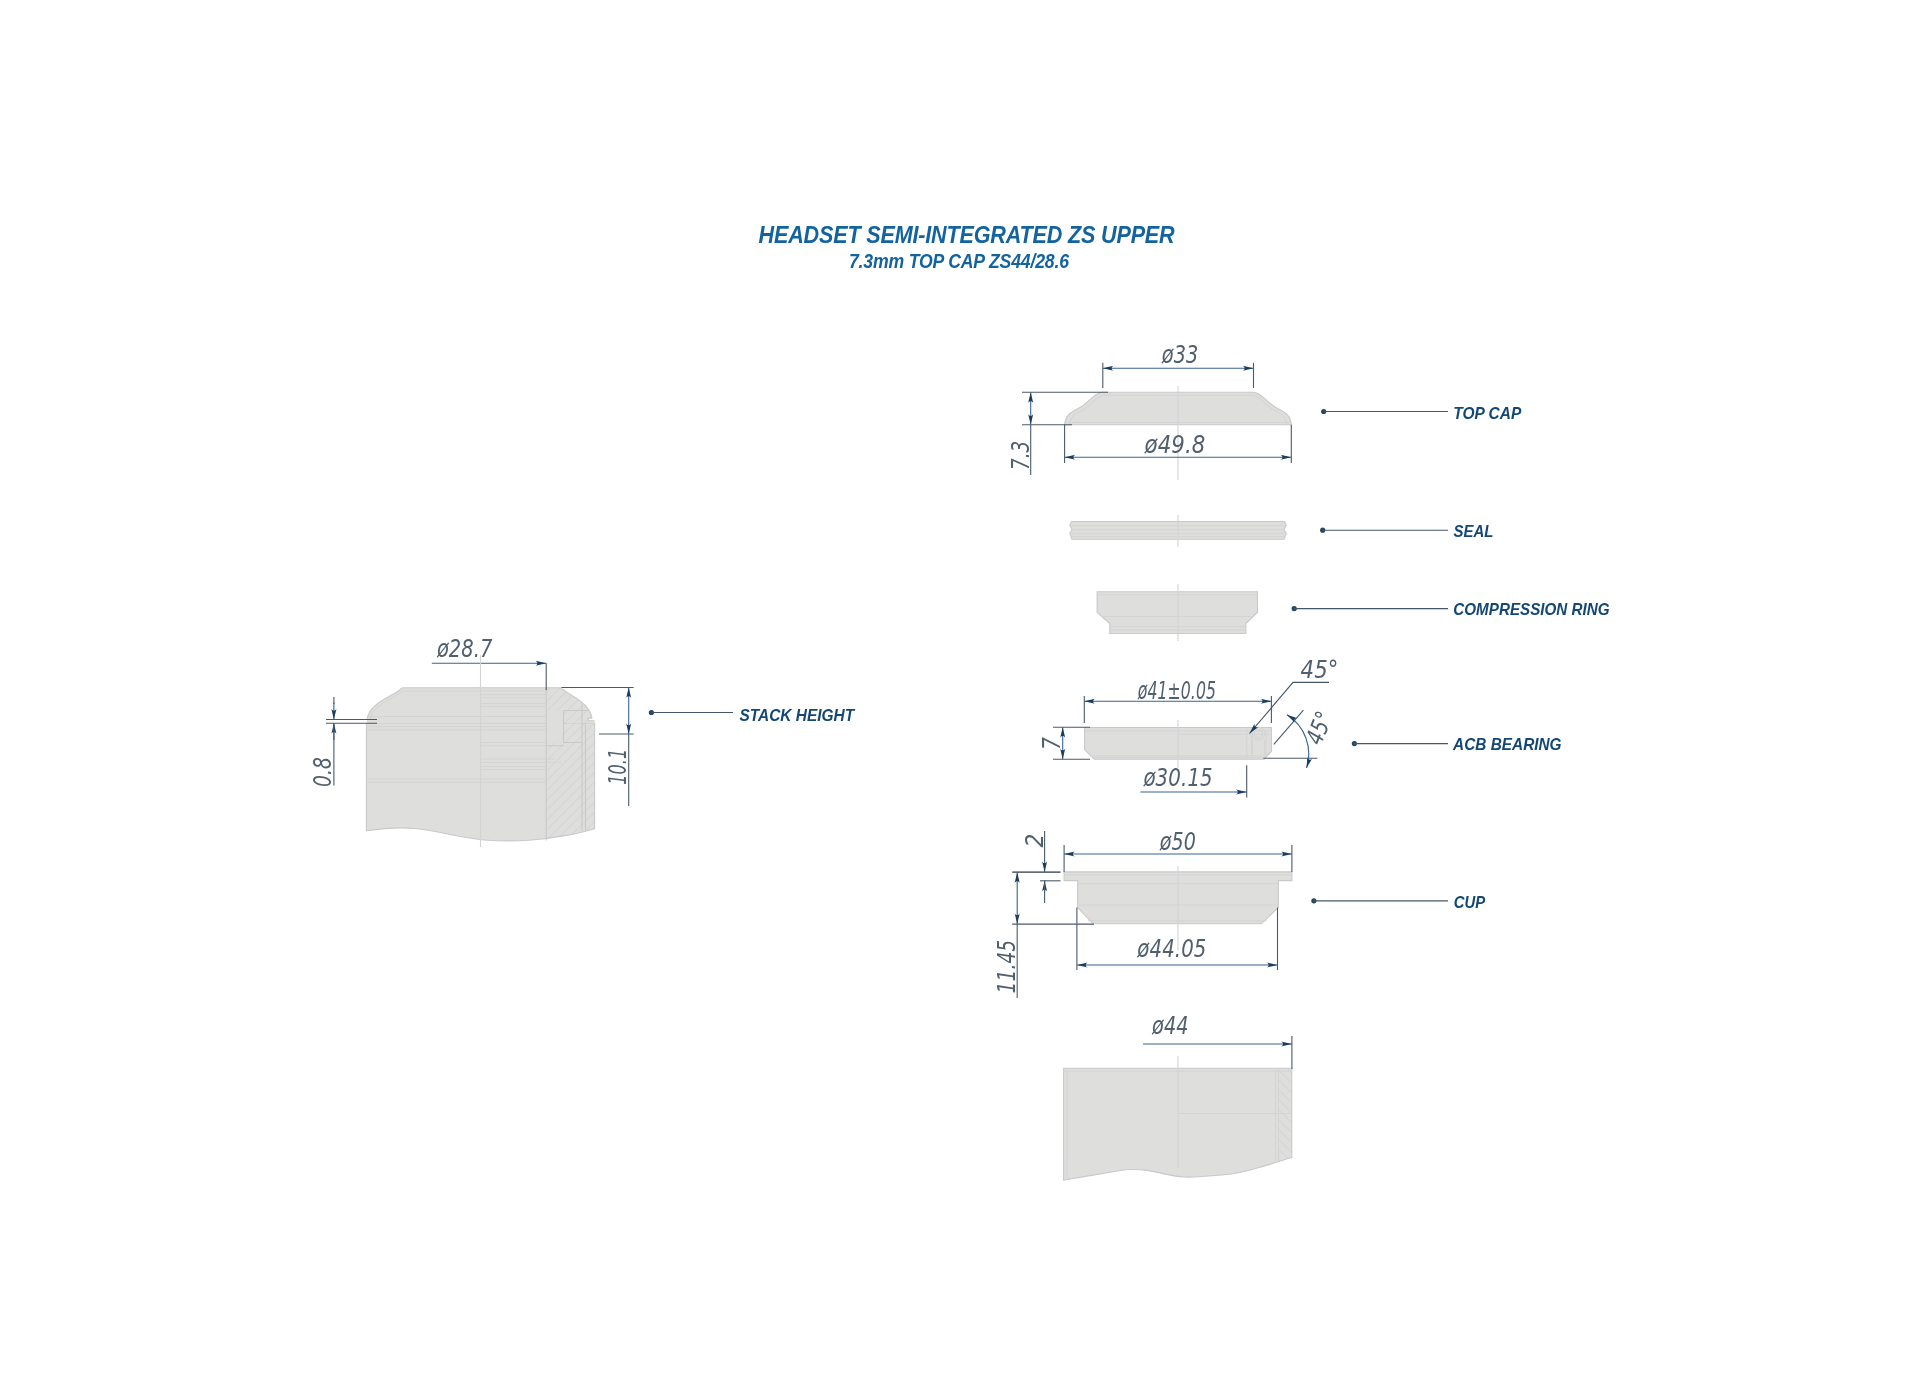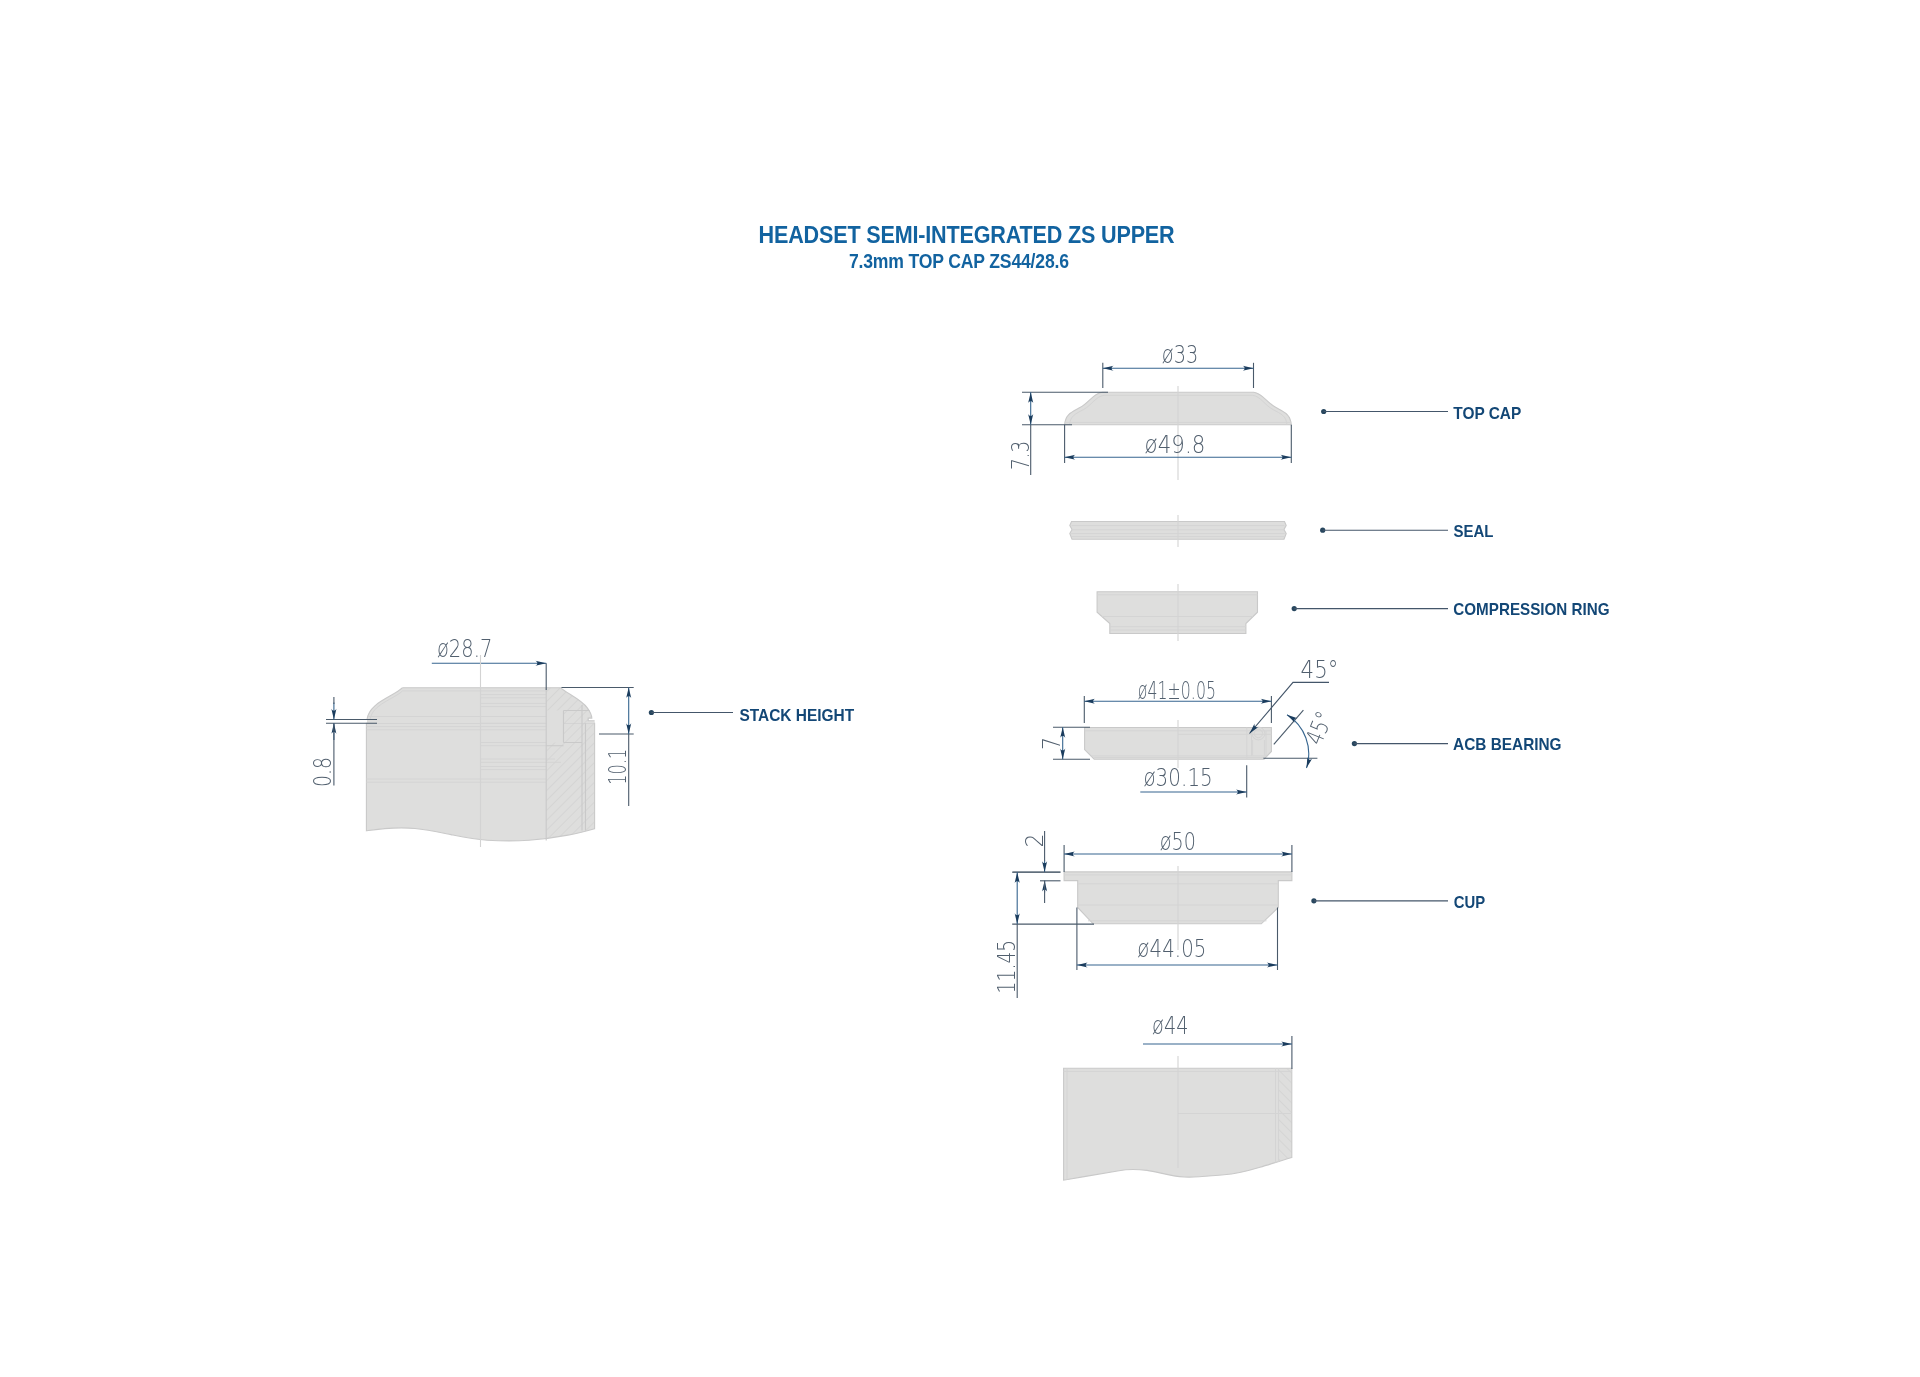--- a/index.html
+++ b/index.html
@@ -1,17 +1,17 @@
 <!DOCTYPE html>
 <html><head>
 <meta charset="utf-8">
 <style>
   html,body{margin:0;padding:0;background:#ffffff;}
   body{width:1920px;height:1377px;overflow:hidden;font-family:"Liberation Sans",sans-serif;-webkit-font-smoothing:antialiased;}
-  #stage{position:relative;width:1920px;height:1176px;background:#fff;}
+  #stage{position:relative;width:1920px;height:1176px;background:#fff;font-style:italic;}
   svg#dwg{display:block;position:absolute;left:0;top:0;}
   text{dominant-baseline:alphabetic;}
   .t-title{font-family:"Liberation Sans",sans-serif;font-weight:bold;fill:#1263a0;letter-spacing:-0.2px;}
   .t-label{font-family:"Liberation Sans",sans-serif;font-weight:bold;font-size:16.3px;fill:#134776;letter-spacing:0px;}
   .t-dim{font-family:"DejaVu Sans",sans-serif;font-weight:100;font-size:24px;fill:#515f6e;letter-spacing:0.1px;}
   .part-fill{fill:#dededd;}
   .part-stroke{fill:none;stroke:#c9c9c9;stroke-width:1.1;}
   .inner-line{fill:none;stroke:#d4d4d4;stroke-width:1;}
   .dimline{fill:none;stroke:#36658f;stroke-width:1.1;}
   .extline{fill:none;stroke:#4a5a6a;stroke-width:1.1;}

